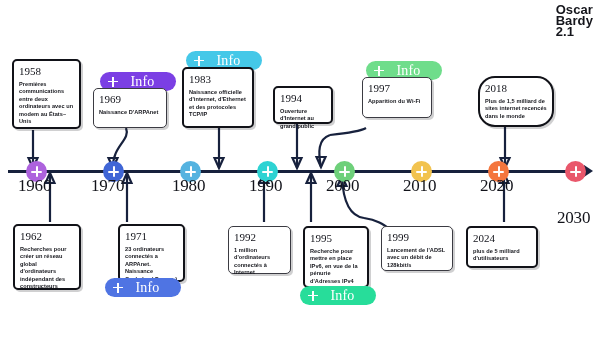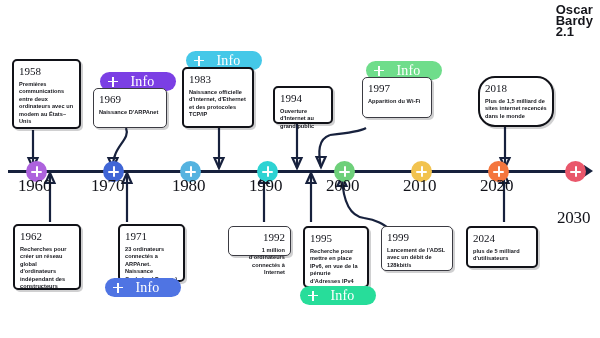--- a/index.html
+++ b/index.html
@@ -233,21 +233,21 @@
 
   <div class="card" style="left:102px;top:224px;width:67px;height:58px;margin-left:16px;">
     <div class="yr-in">1971</div>
     <div class="txt">23 ordinateurs connectés a ARPAnet. Naissance Cyclades ( France )</div>
   </div>
   <div class="pill" style="left:105px;top:278px;background:#4f74e3;">
     <span class="p-plus"></span>
     <span class="p-lab">Info</span>
   </div>
 
-  <div class="card thin" style="left:228px;top:226px;width:63px;height:30px;text-align:right;">
+  <div class="card thin" style="left:228px;top:226px;width:63px;height:48px;">
     <div class="yr-in">1992</div>
     <div class="txt">1 million d'ordinateurs connectés à Internet</div>
   </div>
 
   <div class="card" style="left:303px;top:226px;width:66px;height:62px;">
     <div class="yr-in">1995</div>
     <div class="txt">Recherche pour mettre en place IPv6, en vue de la pénurie d'Adresses IPv4</div>
   </div>
   <div class="pill" style="left:300px;top:286px;background:#27dd9a;">
     <span class="p-plus"></span>

